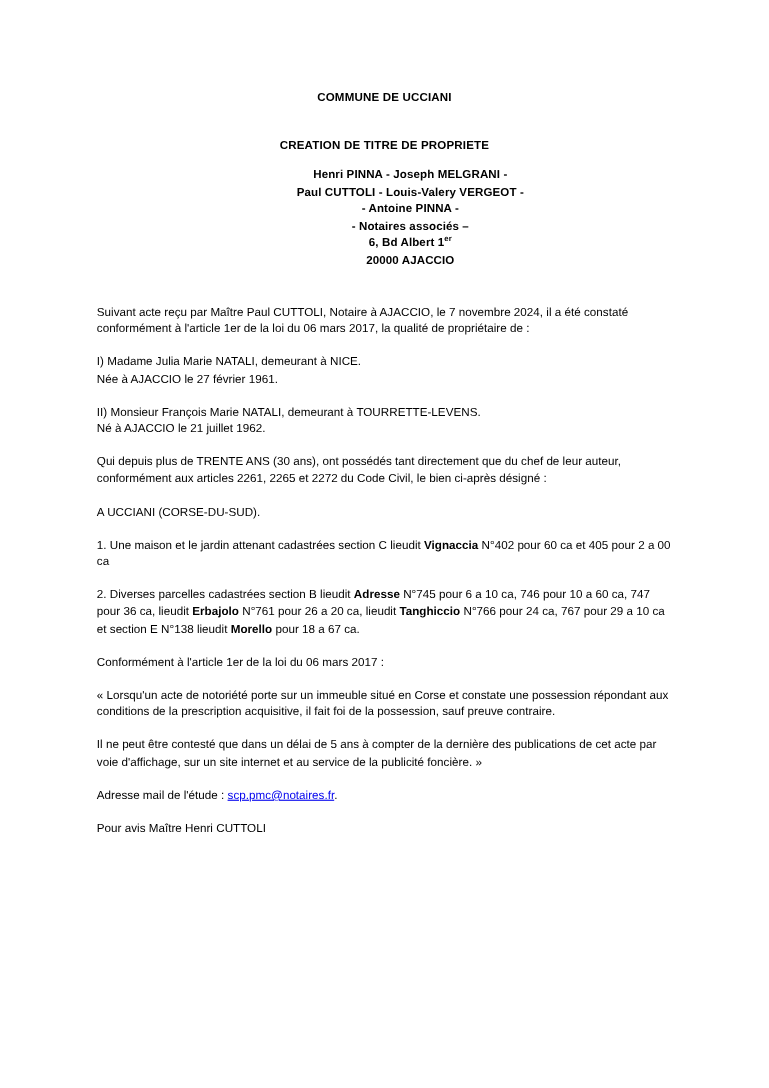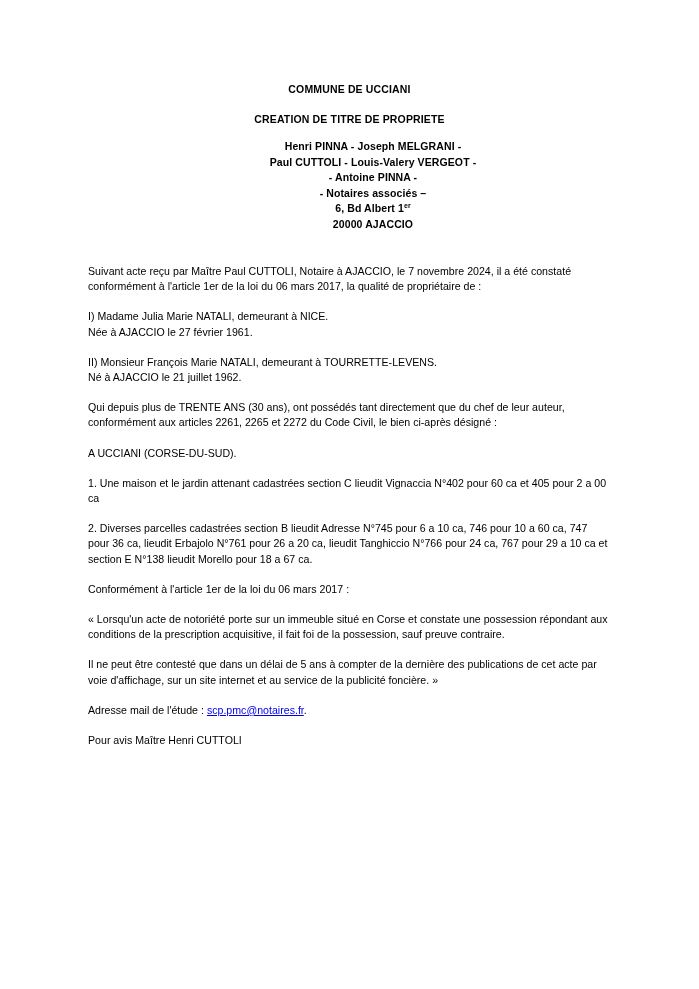--- a/index.html
+++ b/index.html
@@ -29,21 +29,21 @@
   .header {
     padding-top: 82px;
     text-align: center;
   }
   .header-line {
     font-size: 10.5px;
     font-weight: bold;
     line-height: 15px;
     letter-spacing: 0.15px;
   }
-  .header-title-1 { margin-bottom: 15px; }
+  .header-title-1 { margin-bottom: 28px; }
   .header-title-2 { margin-bottom: 12px; }
 
   .header-firm-line {
     font-size: 10.5px;
     font-weight: bold;
     line-height: 15.5px;
     letter-spacing: 0.1px;
     padding-left: 47px;
   }
   .sup {
@@ -58,21 +58,21 @@
     padding-left: 88px;
     padding-right: 88px;
   }
   .para {
     font-size: 10.6px;
     line-height: 15.2px;
     text-align: left;
     margin: 0 0 15px 0;
     letter-spacing: 0.01px;
   }
-  b, .bold { font-weight: normal; }
+  b, .bold { font-weight: bold; }
 
   .maillink {
     color: #0000ee;
     text-decoration: underline;
   }
 </style>
 </head>
 <body>
 
 <div class="page">

